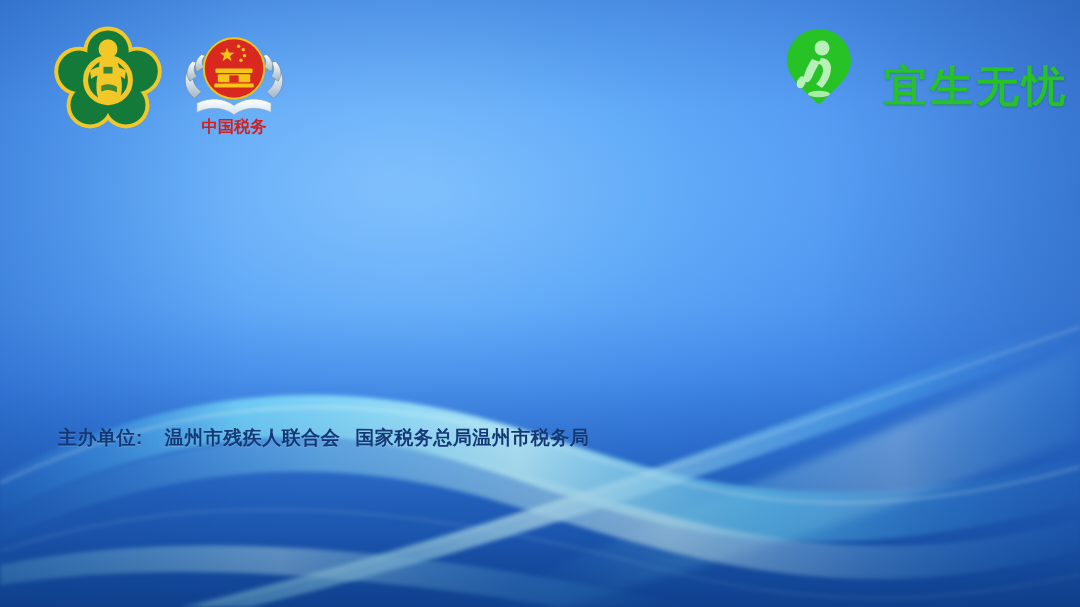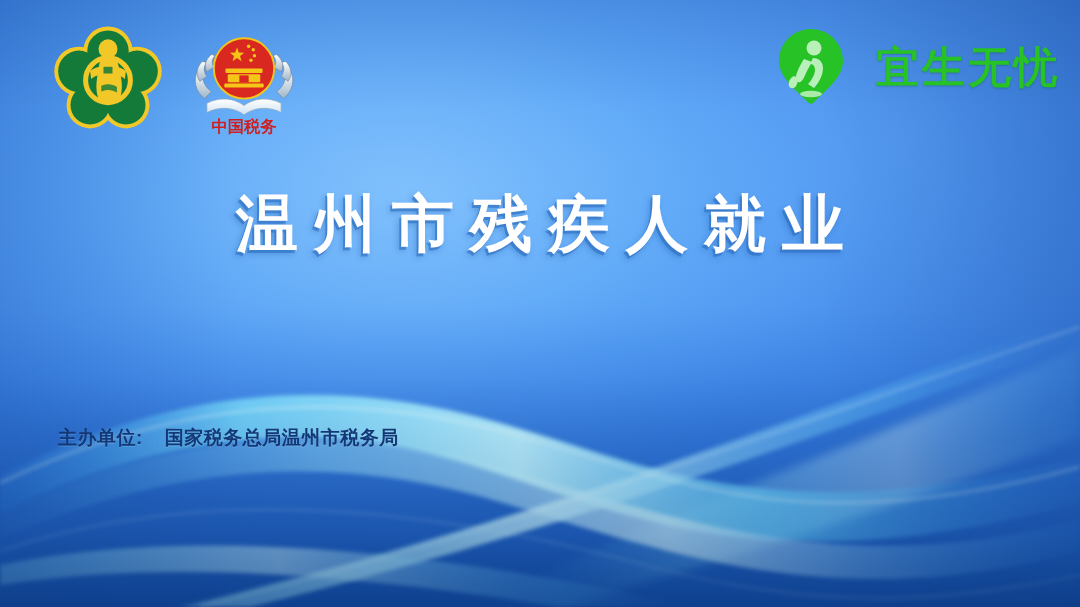--- a/index.html
+++ b/index.html
@@ -47,30 +47,30 @@
     pointer-events: none;
   }
   .waves svg { display: block; width: 100%; height: 100%; }
 
   
   .logo-row {
     position: absolute;
     left: 52px; top: 22px;
     display: flex;
     align-items: flex-start;
-    gap: 22px;
+    gap: 12px;
   }
   .cdpf-logo { width: 112px; height: 112px; }
   .tax-logo  { width: 116px; height: 116px; }
 
   .brand {
     position: absolute;
-    right: 20px; top: 26px;
+    right: 12px; top: 26px;
     display: flex;
-    align-items: center;
+    align-items: flex-end;
     gap: 28px;
   }
   .brand-mark { width: 74px; height: 82px; flex: 0 0 auto; }
   .brand-text { display: flex; flex-direction: column; gap: 4px; }
   .brand-name {
     font-size: 43px;
     font-weight: bold;
     color: #26c226;
     letter-spacing: 3px;
     line-height: 1;
@@ -285,23 +285,23 @@
       <path d="M39,32 C45,32 49,36 49,42 C49,50 44,58 40,62 L34,58 C38,54 41,48 41,44 C41,40 39,38 36,38 Z" fill="#b9f0b9"></path>
       <path d="M20,50 C16,52 14,56 15,60 C16,63 20,63 22,60 C24,57 24,52 24,52 Z" fill="#b9f0b9"></path>
       <ellipse cx="37" cy="68" rx="11" ry="3.2" fill="#b9f0b9" opacity="0.9"></ellipse>
     </svg>
     <div class="brand-text">
       <div class="brand-name">宜生无忧</div>
     </div>
   </div>
 
   <div class="title-block">
-    <div class="title-line">温州市残疾人就业</div>
   </div>
 
   <div class="credits">
     <div class="credit-row">
       <span class="credit-label">主办单位:</span>
+      <span class="credit-value">温州市残疾人联合会</span>
       <span class="credit-value">国家税务总局温州市税务局</span>
     </div>
   </div>
 
 </div>
 
 </body></html>

